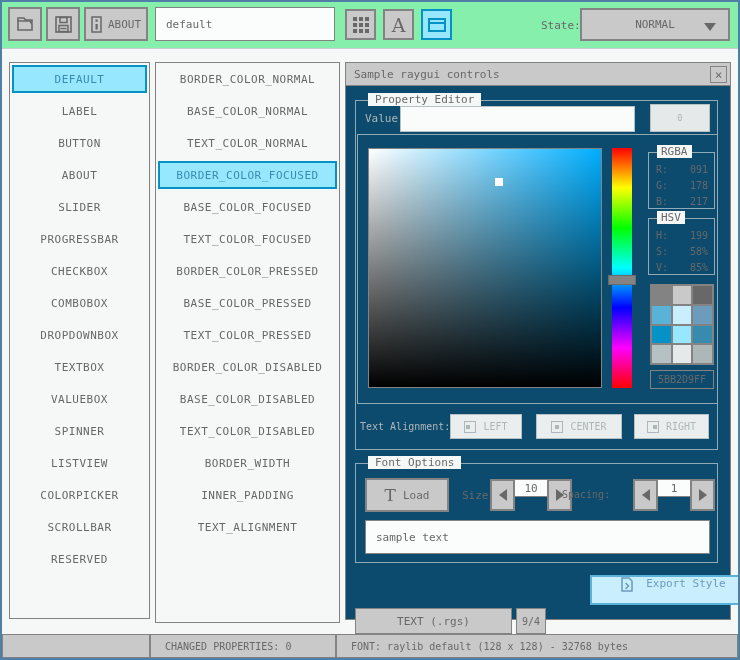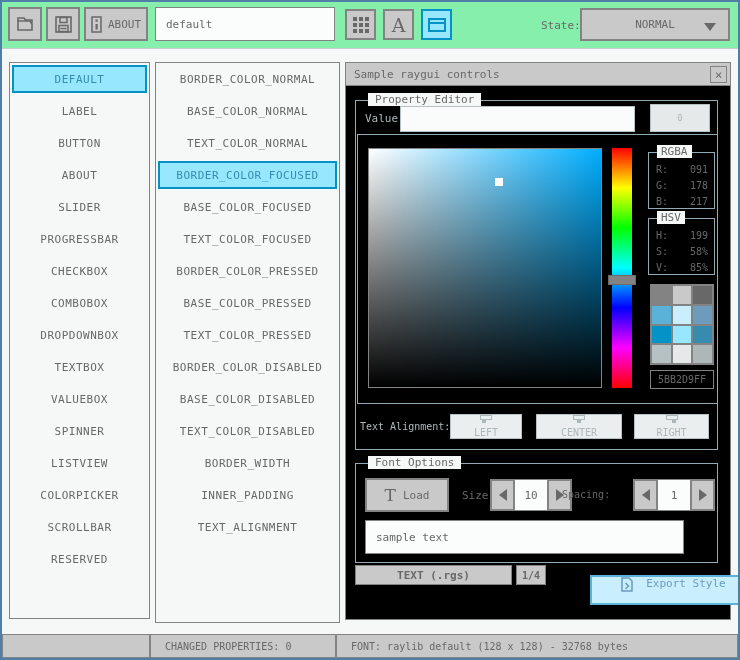--- a/index.html
+++ b/index.html
@@ -45,21 +45,21 @@
 
   
   .listbox { position:absolute; border:1px solid #838383; padding-top:2px; }
   .list-item {
     height:28px; margin:0 2px 4px 2px; display:flex; align-items:center; justify-content:center;
     color:#686868; cursor:pointer; border:2px solid transparent; letter-spacing:.5px;
   }
   .list-item.selected { background:#97e8ff; border-color:#0492c7; color:#368baf; }
 
   
-  .swindow { position:absolute; left:345px; top:62px; width:386px; height:558px; border:1px solid #838383; background:#000000; }
+  .swindow { position:absolute; left:345px; top:62px; width:386px; height:558px; border:1px solid #838383; background:#0c4a6e; }
   .stitle { position:absolute; left:0; top:0; right:0; height:23px; background:#c9c9c9; border-bottom:1px solid #838383;
     display:flex; align-items:center; padding-left:8px; color:#686868; }
   .close-btn { position:absolute; right:3px; top:3px; width:17px; height:17px; border:1px solid #838383; background:#c9c9c9;
     display:flex; align-items:center; justify-content:center; color:#686868; font-size:12px; cursor:pointer; }
 
   .groupbox { position:absolute; border:1px solid #90abb5; }
   .groupbox-label { position:absolute; top:-8px; left:12px; background:#f6f7f7; padding:0 7px; color:#686868; white-space:nowrap; }
 
   .dis-label { color:#aeb7b8; }
   .value-input { position:absolute; left:400px; top:106px; width:235px; height:26px; border:1px solid #b5c1c2; background:#fafbfb;
@@ -85,42 +85,42 @@
   .mini-row { display:flex; gap:5px; height:16px; align-items:center; color:#686868; }
   .mini-row .v { margin-left:auto; margin-right:6px; }
 
   .swatch-grid { position:absolute; left:650px; top:284px; width:64px; height:81px; background:#838383; border:2px solid #838383;
     display:grid; grid-template-columns:repeat(3,1fr); gap:2px; }
   .swatch { cursor:pointer; }
   .hex-box { position:absolute; left:650px; top:370px; width:64px; height:19px; border:1px solid #838383;
     display:flex; align-items:center; justify-content:center; font-size:10px; color:#686868; }
 
   .align-btn { position:absolute; top:414px; height:25px; border:1px solid #b5c1c2; background:#ebeeee; color:#aeb7b8;
-    display:flex; align-items:center; justify-content:center; gap:7px; font-size:10px; cursor:pointer;flex-direction:column; }
+    display:flex; align-items:center; justify-content:center; gap:7px; font-size:10px; cursor:pointer; }
   .align-glyph { width:12px; height:12px; border:1px solid #aeb7b8; position:relative; }
   .align-glyph::after { content:""; position:absolute; top:3px; width:4px; height:4px; background:#aeb7b8; }
   .align-glyph.g-left::after { left:1px; }
   .align-glyph.g-center::after { left:3px; }
   .align-glyph.g-right::after { right:1px; }
 
   .load-btn { position:absolute; left:365px; top:478px; width:84px; height:34px; background:#c9c9c9; border:2px solid #838383;
     display:flex; align-items:center; justify-content:center; gap:7px; color:#686868; cursor:pointer; }
   .load-T { font-family:"DejaVu Serif", serif; font-size:17px; }
   .spin-btn { position:absolute; top:479px; width:25px; height:32px; background:#c9c9c9; border:2px solid #838383;
     display:flex; align-items:center; justify-content:center; cursor:pointer; }
-  .spin-val { position:absolute; top:479px; width:34px; height:32px; background:#fbfcfc; border:1px solid #838383;
+  .spin-val { position:absolute; top:479px; width:34px; height:18px; background:#fbfcfc; border:1px solid #838383;
     display:flex; align-items:center; justify-content:center; color:#686868; }
   .tri-l { width:0; height:0; border-top:6px solid transparent; border-bottom:6px solid transparent; border-right:8px solid #686868; }
   .tri-r { width:0; height:0; border-top:6px solid transparent; border-bottom:6px solid transparent; border-left:8px solid #686868; }
 
-  .sample-box { position:absolute; left:365px; top:520px; width:319px; height:34px; border:1px solid #838383; background:#fbfcfc;
+  .sample-box { position:absolute; left:365px; top:520px; width:345px; height:34px; border:1px solid #838383; background:#fbfcfc;
     display:flex; align-items:center; padding-left:10px; color:#686868; }
 
-  .foot-btn { position:absolute; top:565px; height:20px; background:#c9c9c9; border:1px solid #838383; color:#686868;
-    display:flex; align-items:center; justify-content:center; cursor:pointer;font-weight:bold; }
+  .foot-btn { position:absolute; top:608px; height:26px; background:#c9c9c9; border:1px solid #838383; color:#686868;
+    display:flex; align-items:center; justify-content:center; cursor:pointer; }
   .export-btn { position:absolute; left:551px; top:575px; width:167px; height:30px; background:#c9effe; border:2px solid #5bb2d9;
     color:#6c9bbc; display:flex; align-items:flex-start; justify-content:center; gap:12px; cursor:pointer;margin-left:39px; }
 
   
   .status-cell { position:absolute; top:634px; height:24px; background:#c9c9c9; border:1px solid #838383;
     display:flex; align-items:center; padding-left:14px; color:#686868; font-size:10px; white-space:nowrap; }
 </style>
 </head>
 <body>
 
@@ -324,21 +324,21 @@
     <span class="tri-r"></span>
   </div>
   <div class="sample-box">
     <span>sample text</span>
   </div>
 
   <div class="foot-btn" style="left:355px;width:157px">
     <span>TEXT (.rgs)</span>
   </div>
   <div class="foot-btn" style="left:516px;width:30px;font-size:10px">
-    <span>1/4</span>
+    <span>9/4</span>
   </div>
   <div class="export-btn">
     <svg width="13" height="15" viewBox="0 0 13 15">
       <path d="M1 1 h7 l3 3 v10 H1 z" fill="none" stroke="#6c9bbc" stroke-width="1.5"></path>
       <path d="M4.5 6 l3 3 l-3 3" fill="none" stroke="#6c9bbc" stroke-width="1.5"></path>
     </svg>
     <span>Export Style</span>
   </div>
 
   <div class="status-cell" style="left:2px;width:148px"></div>

